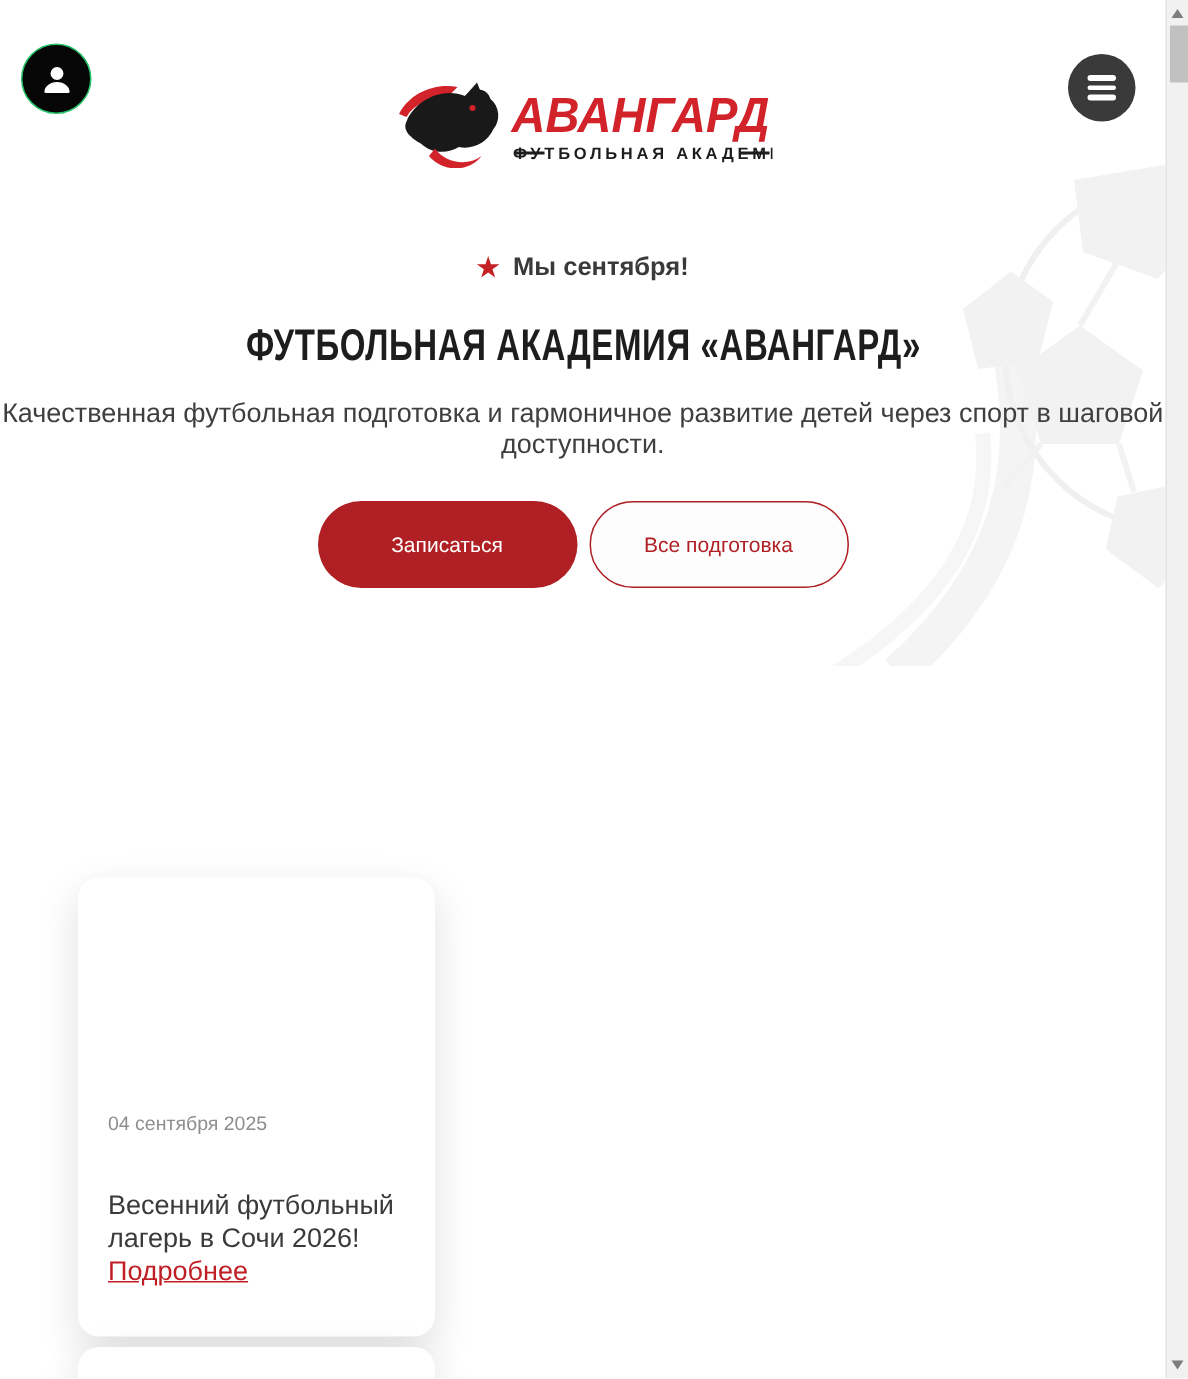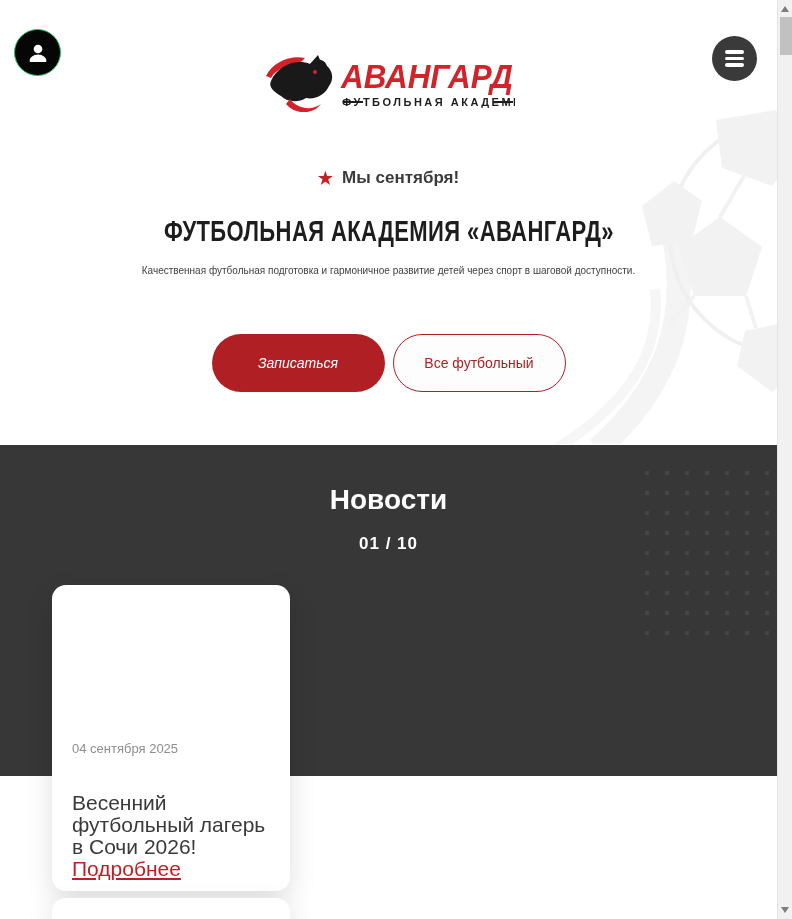--- a/index.html
+++ b/index.html
@@ -34,26 +34,26 @@
   }
   .tagline .star { color:#c42127; font-size:17px; line-height:1; }
 
   .hero-title-wrap { position:absolute; left:0; right:0; top:199px; display:flex; justify-content:center;text-align:right; }
   .hero-title {
     font-size:29px; font-weight:bold; color:#1d1d1d; white-space:nowrap;
     transform:scaleX(0.76) scaleY(1.02); transform-origin:center; letter-spacing:0.5px;
   }
   .hero-desc {
     position:absolute; left:0; right:0; top:249px; text-align:center;
-    font-size:10px; color:#3f3f3f;
+    font-size:18px; color:#3f3f3f;
   }
   .btn-row { position:absolute; left:0; right:0; top:318px; display:flex; justify-content:center; gap:8px; }
   .btn { height:58px; width:173px; border-radius:29px; font-size:14px; cursor:pointer;
          font-family:"Liberation Sans", sans-serif; }
-  .btn-primary   { background:#b01f24; color:#fff; border:none;font-style:italic; }
+  .btn-primary   { background:#b01f24; color:#fff; border:none; }
   .btn-secondary { background:#fdfdfd; color:#b01f24; border:1.5px solid #b01f24; }
 
   
   .news {
     position:absolute; left:0; top:429px; width:777px; height:331px; background:#373737;
   }
   .news-title {
     position:absolute; left:0; right:0; top:39px; text-align:center;
     color:#fff; font-size:28px; font-weight:bold;
   }
@@ -70,21 +70,21 @@
   
   .card {
     position:absolute; left:52px; width:238px; background:#fff; border-radius:14px;
     box-shadow:0 10px 28px rgba(0,0,0,0.13); cursor:grab; z-index:4;
   }
   .card-1 { top:569px; height:306px; }
   .card-2 { top:882px; height:80px; }
   .card-date { position:absolute; left:20px; top:156px; font-size:13px; color:#8e8e8e; }
   .card-text {
     position:absolute; left:20px; right:18px; top:207px;
-    font-size:21px; line-height:22px; color:#3a3a3a;
+    font-size:18px; line-height:22px; color:#3a3a3a;
   }
   .card-text a { color:#bf1f24; text-decoration:underline; cursor:pointer; }
 
   
   .scrollbar {
     position:absolute; right:0; top:0; width:15px; height:919px; background:#f1f1f1;
     border-left:1px solid #e4e4e4; z-index:10;
   }
   .scroll-thumb { position:absolute; left:1.5px; top:17px; width:12px; height:38px; background:#c1c1c1; }
   .scroll-arrow { position:absolute; left:50%; transform:translateX(-50%); width:0; height:0; cursor:pointer; }
@@ -144,33 +144,24 @@
       <div class="tagline">
         <span class="star">★</span>
         <span>Мы сентября!</span>
       </div>
       <div class="hero-title-wrap">
         <h1 class="hero-title">ФУТБОЛЬНАЯ АКАДЕМИЯ «АВАНГАРД»</h1>
       </div>
       <p class="hero-desc">Качественная футбольная подготовка и гармоничное развитие детей через спорт в шаговой доступности.</p>
       <div class="btn-row">
         <button class="btn btn-primary">Записаться</button>
-        <button class="btn btn-secondary">Все футбольный</button>
+        <button class="btn btn-secondary">Все подготовка</button>
       </div>
     </section>
 
-    <section class="news">
-      <h2 class="news-title">Новости</h2>
-      <div class="news-pagination">
-        <span>01</span>
-        <span>/</span>
-        <span>10</span>
-      </div>
-      <div class="dots"></div>
-    </section>
 
     <div class="card card-1">
       <div class="card-img"></div>
       <div class="card-date">04 сентября 2025</div>
       <div class="card-text">
         <span>Весенний футбольный лагерь в Сочи 2026!</span>
         <a>Подробнее</a>
       </div>
     </div>
     <div class="card card-2"></div>

